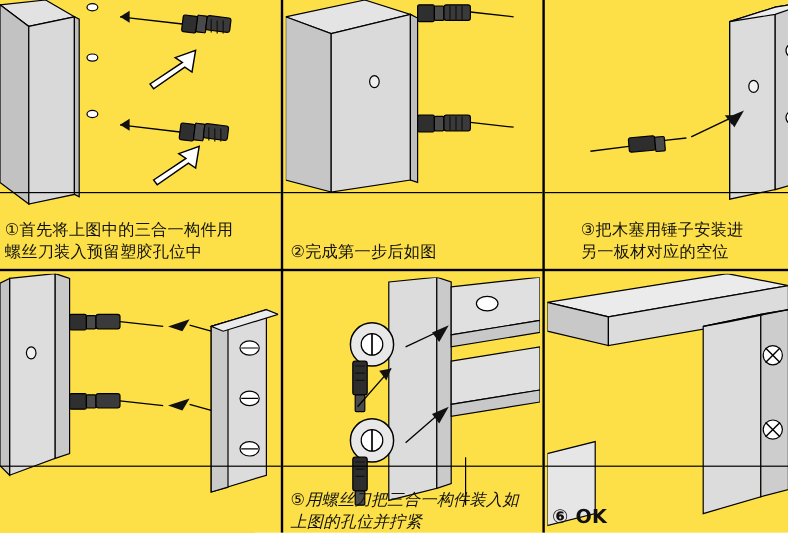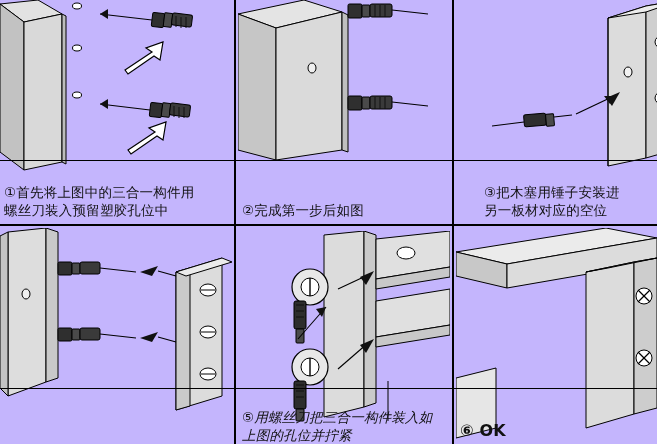--- a/index.html
+++ b/index.html
@@ -5,21 +5,21 @@
   html,body{margin:0;padding:0;}
   body{
     width:657px;height:444px;
     background:#ffffff;
     font-family:"Liberation Sans","DejaVu Sans",sans-serif;
     overflow:hidden;
   }
   #sheet{
     position:relative;
     width:657px;height:444px;
-    background:#c4b5fd;
+    background:#fde047;
   }
   .cell{
     position:absolute;
     box-sizing:border-box;
     overflow:hidden;
   }
   .art{
     position:absolute;
     left:0;top:0;right:0;bottom:0;
     overflow:hidden;

